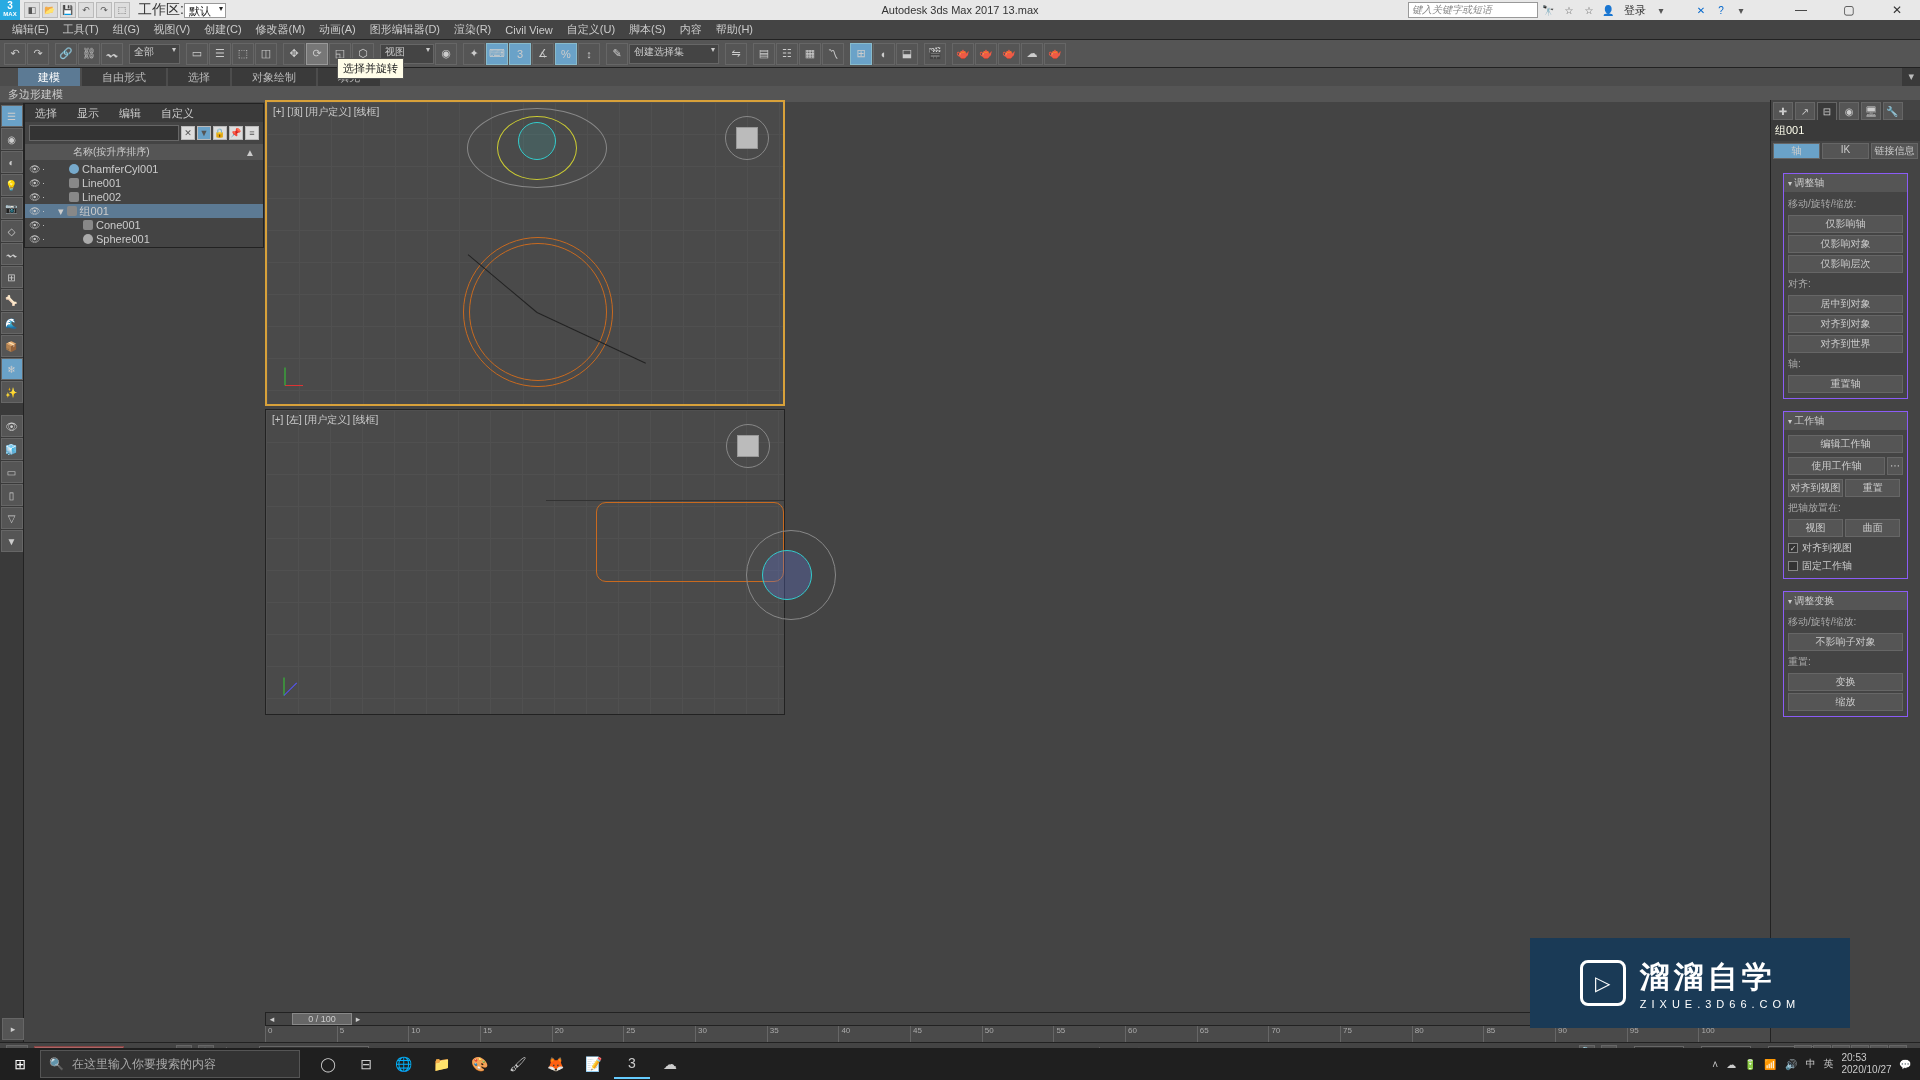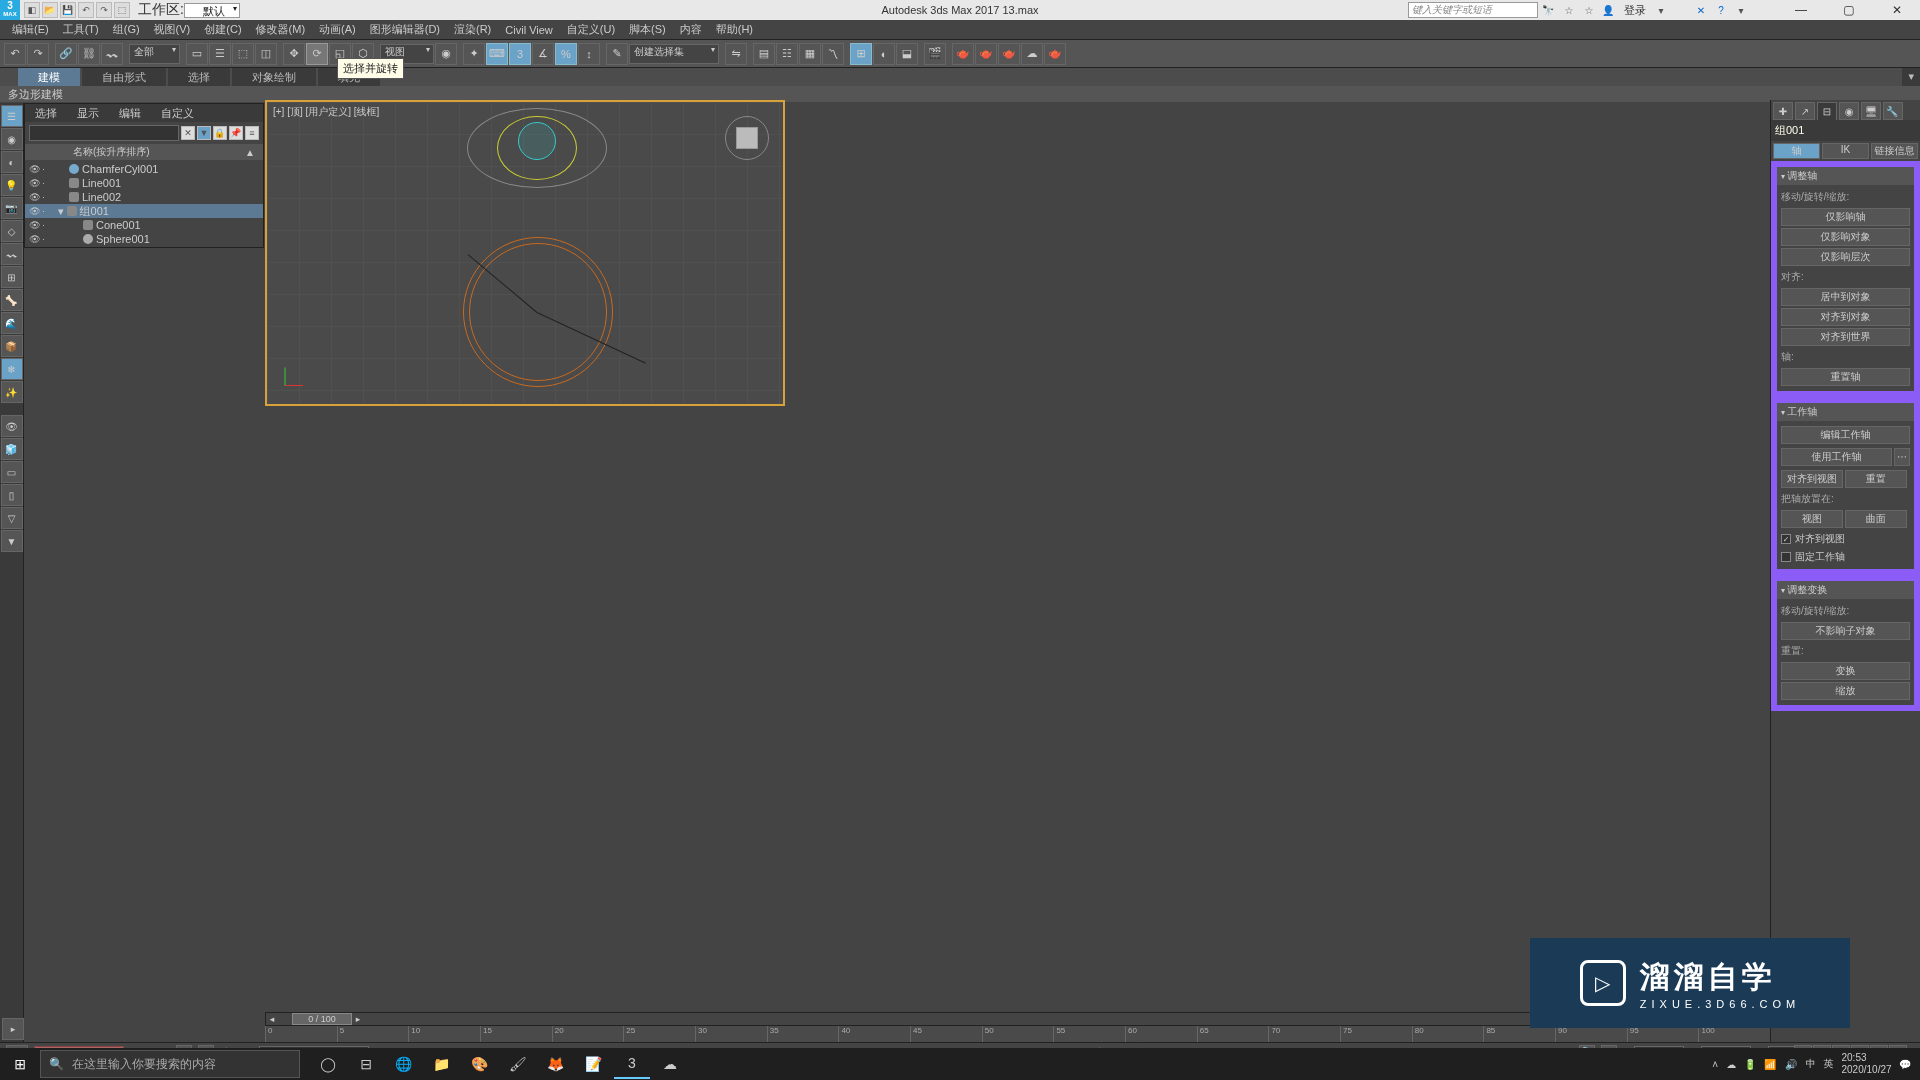--- a/index.html
+++ b/index.html
@@ -5,21 +5,21 @@
 * { margin: 0; padding: 0; box-sizing: border-box; font-family: "Microsoft YaHei", Arial, sans-serif; user-select: none; }
 body { width: 1920px; height: 1080px; background: #444; color: #ccc; font-size: 11px; overflow: hidden; position: relative; }
 
 
 .titlebar { height: 20px; background: #e8e8e8; display: flex; align-items: center; position: relative; }
 .app-icon { width: 20px; height: 20px; background: #29abe2; color: #fff; font-weight: bold; font-size: 10px; display: flex; align-items: center; justify-content: center; flex-direction: column; line-height: 8px; }
 .app-icon small { font-size: 6px; }
 .qat { display: flex; gap: 2px; padding-left: 4px; }
 .qat-btn { width: 16px; height: 16px; background: #ddd; border: 1px solid #bbb; display: flex; align-items: center; justify-content: center; font-size: 9px; color: #555; }
 .workspace-lbl { margin-left: 8px; color: #333; font-size: 14px; }
-.workspace-sel { border: 1px solid #999; background: #fff; padding: 0 14px 0 18px; height: 15px; font-size: 11px; color: #222; position: relative; }
+.workspace-sel { border: 1px solid #999; background: #fff; padding: 0 14px 0 4px; height: 15px; font-size: 11px; color: #222; position: relative; }
 .workspace-sel:after { content: "▾"; position: absolute; right: 2px; font-size: 8px; }
 .title-center { position: absolute; left: 50%; transform: translateX(-50%); color: #333; font-size: 11px; }
 .title-right { position: absolute; right: 0; display: flex; align-items: center; gap: 2px; }
 .search-box { width: 130px; height: 16px; border: 1px solid #999; background: #fff; font-size: 10px; color: #888; font-style: italic; padding: 0 3px; }
 .icon-chip { width: 18px; height: 16px; display: flex; align-items: center; justify-content: center; color: #555; font-size: 10px; }
 .sign-in { color: #333; font-size: 11px; padding: 0 4px; }
 .win-btn { width: 46px; height: 20px; display: flex; align-items: center; justify-content: center; color: #333; font-size: 12px; }
 
 
 .menubar { height: 20px; background: #444; border-bottom: 1px solid #222; display: flex; align-items: center; padding-left: 6px; gap: 2px; }
@@ -97,21 +97,21 @@
 
 
 .cmd-panel { position: absolute; right: 0; top: 100px; width: 150px; bottom: 38px; background: #444; border-left: 1px solid #222; font-size: 11px; }
 .cp-tabs { height: 20px; display: flex; gap: 2px; padding: 2px; }
 .cp-tab { width: 20px; height: 18px; background: #555; border: 1px solid #666; display: flex; align-items: center; justify-content: center; font-size: 10px; }
 .cp-tab.act { background: #3a3a3a; border-bottom: none; }
 .cp-name { padding: 3px 4px; background: #3a3a3a; color: #ffe; }
 .cp-sec-btns { display: flex; gap: 2px; padding: 2px; }
 .cp-sec-btn { flex: 1; height: 16px; background: #555; border: 1px solid #666; font-size: 10px; text-align: center; }
 .cp-sec-btn.act { background: #6aa2c8; }
-.cp-roll { border: 6px solid #8b5cf6; margin: 0; }
+.cp-roll { border: 1px solid #8b5cf6; margin: 12px; }
 .cp-roll-h { background: #555; padding: 2px 4px; font-size: 10px; cursor: pointer; }
 .cp-roll-h:before { content: "▾ "; font-size: 8px; }
 .cp-roll-b { padding: 3px 4px; }
 .cp-sub-lbl { font-size: 10px; color: #aaa; padding: 2px 0; }
 .cp-btn { display: block; width: 100%; height: 18px; background: #555; border: 1px solid #666; margin: 2px 0; font-size: 10px; text-align: center; line-height: 16px; }
 .cp-btn.half { width: 48%; display: inline-block; }
 .cp-chk { display: flex; align-items: center; gap: 4px; font-size: 10px; padding: 2px 0; }
 .cp-chk .box { width: 10px; height: 10px; border: 1px solid #888; background: #333; font-size: 8px; text-align: center; line-height: 9px; }
 
 
@@ -386,20 +386,37 @@
     <div class="wire-circle" style="left:200px; top:6px; width:140px; height:80px; border-color:#888;"></div>
     <div class="wire-circle" style="left:230px; top:14px; width:80px; height:64px; border-color:#cc3;"></div>
     <div class="wire-circle" style="left:251px; top:20px; width:38px; height:38px; border-color:#3cc; background:rgba(60,200,200,.15);"></div>
     <div class="axis-gizmo">
         <div class="ax r"></div>
         <div class="ax g"></div>
       </div>
   </div>
 
 
+  <div class="viewport vp-bot-l">
+    <div class="grid-bg"></div>
+    <div class="vp-label">[+] [左] [用户定义] [线框]</div>
+    <div class="vp-cube">
+        <div class="ring"></div>
+        <div class="cube"></div>
+      </div>
+    <div style="position:absolute; left:280px; right:0; top:90px; height:1px; background:#333;"></div>
+    <div class="wire-box" style="left:330px; top:92px; width:188px; height:80px; border-color:#c96a1f; border-radius:10px;"></div>
+
+    <div class="wire-circle" style="left:480px; top:120px; width:90px; height:90px; border-color:#888;"></div>
+    <div class="wire-circle" style="left:496px; top:140px; width:50px; height:50px; border-color:#3cc; background:rgba(100,120,220,.3);"></div>
+    <div class="axis-gizmo">
+        <div class="ax g"></div>
+        <div class="ax b"></div>
+      </div>
+  </div>
 
 </div>
 
 <div class="cmd-panel">
   <div class="cp-tabs">
     <div class="cp-tab">✚</div>
     <div class="cp-tab">↗</div>
     <div class="cp-tab act">⊟</div>
     <div class="cp-tab">◉</div>
     <div class="cp-tab">🖥</div>

